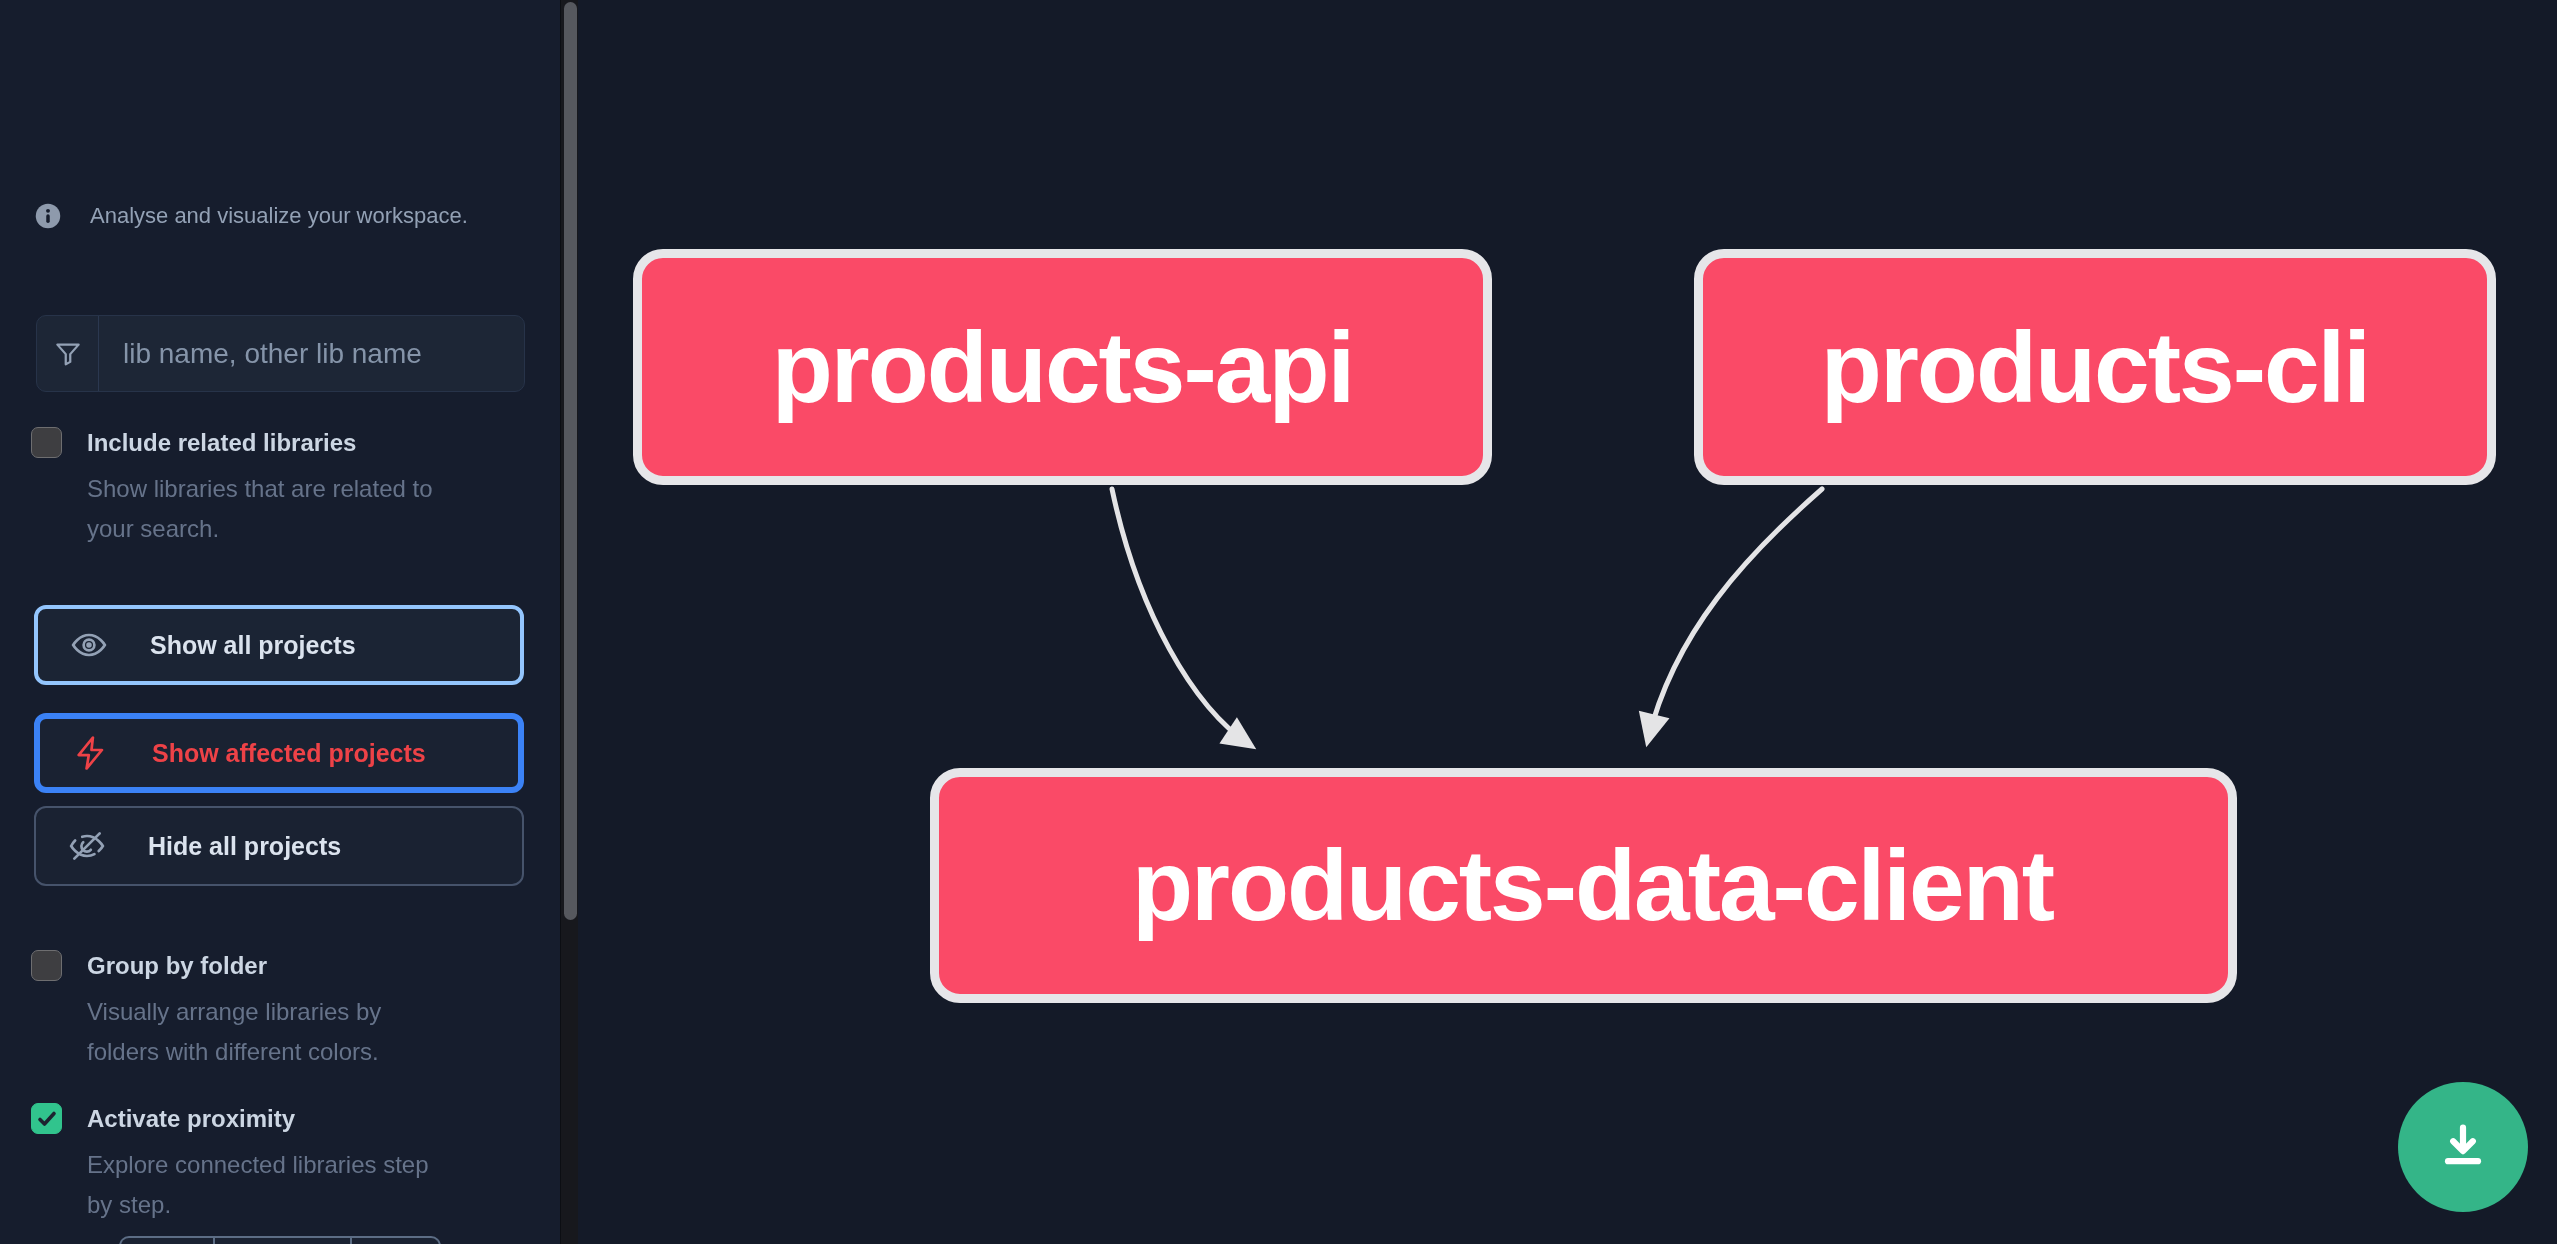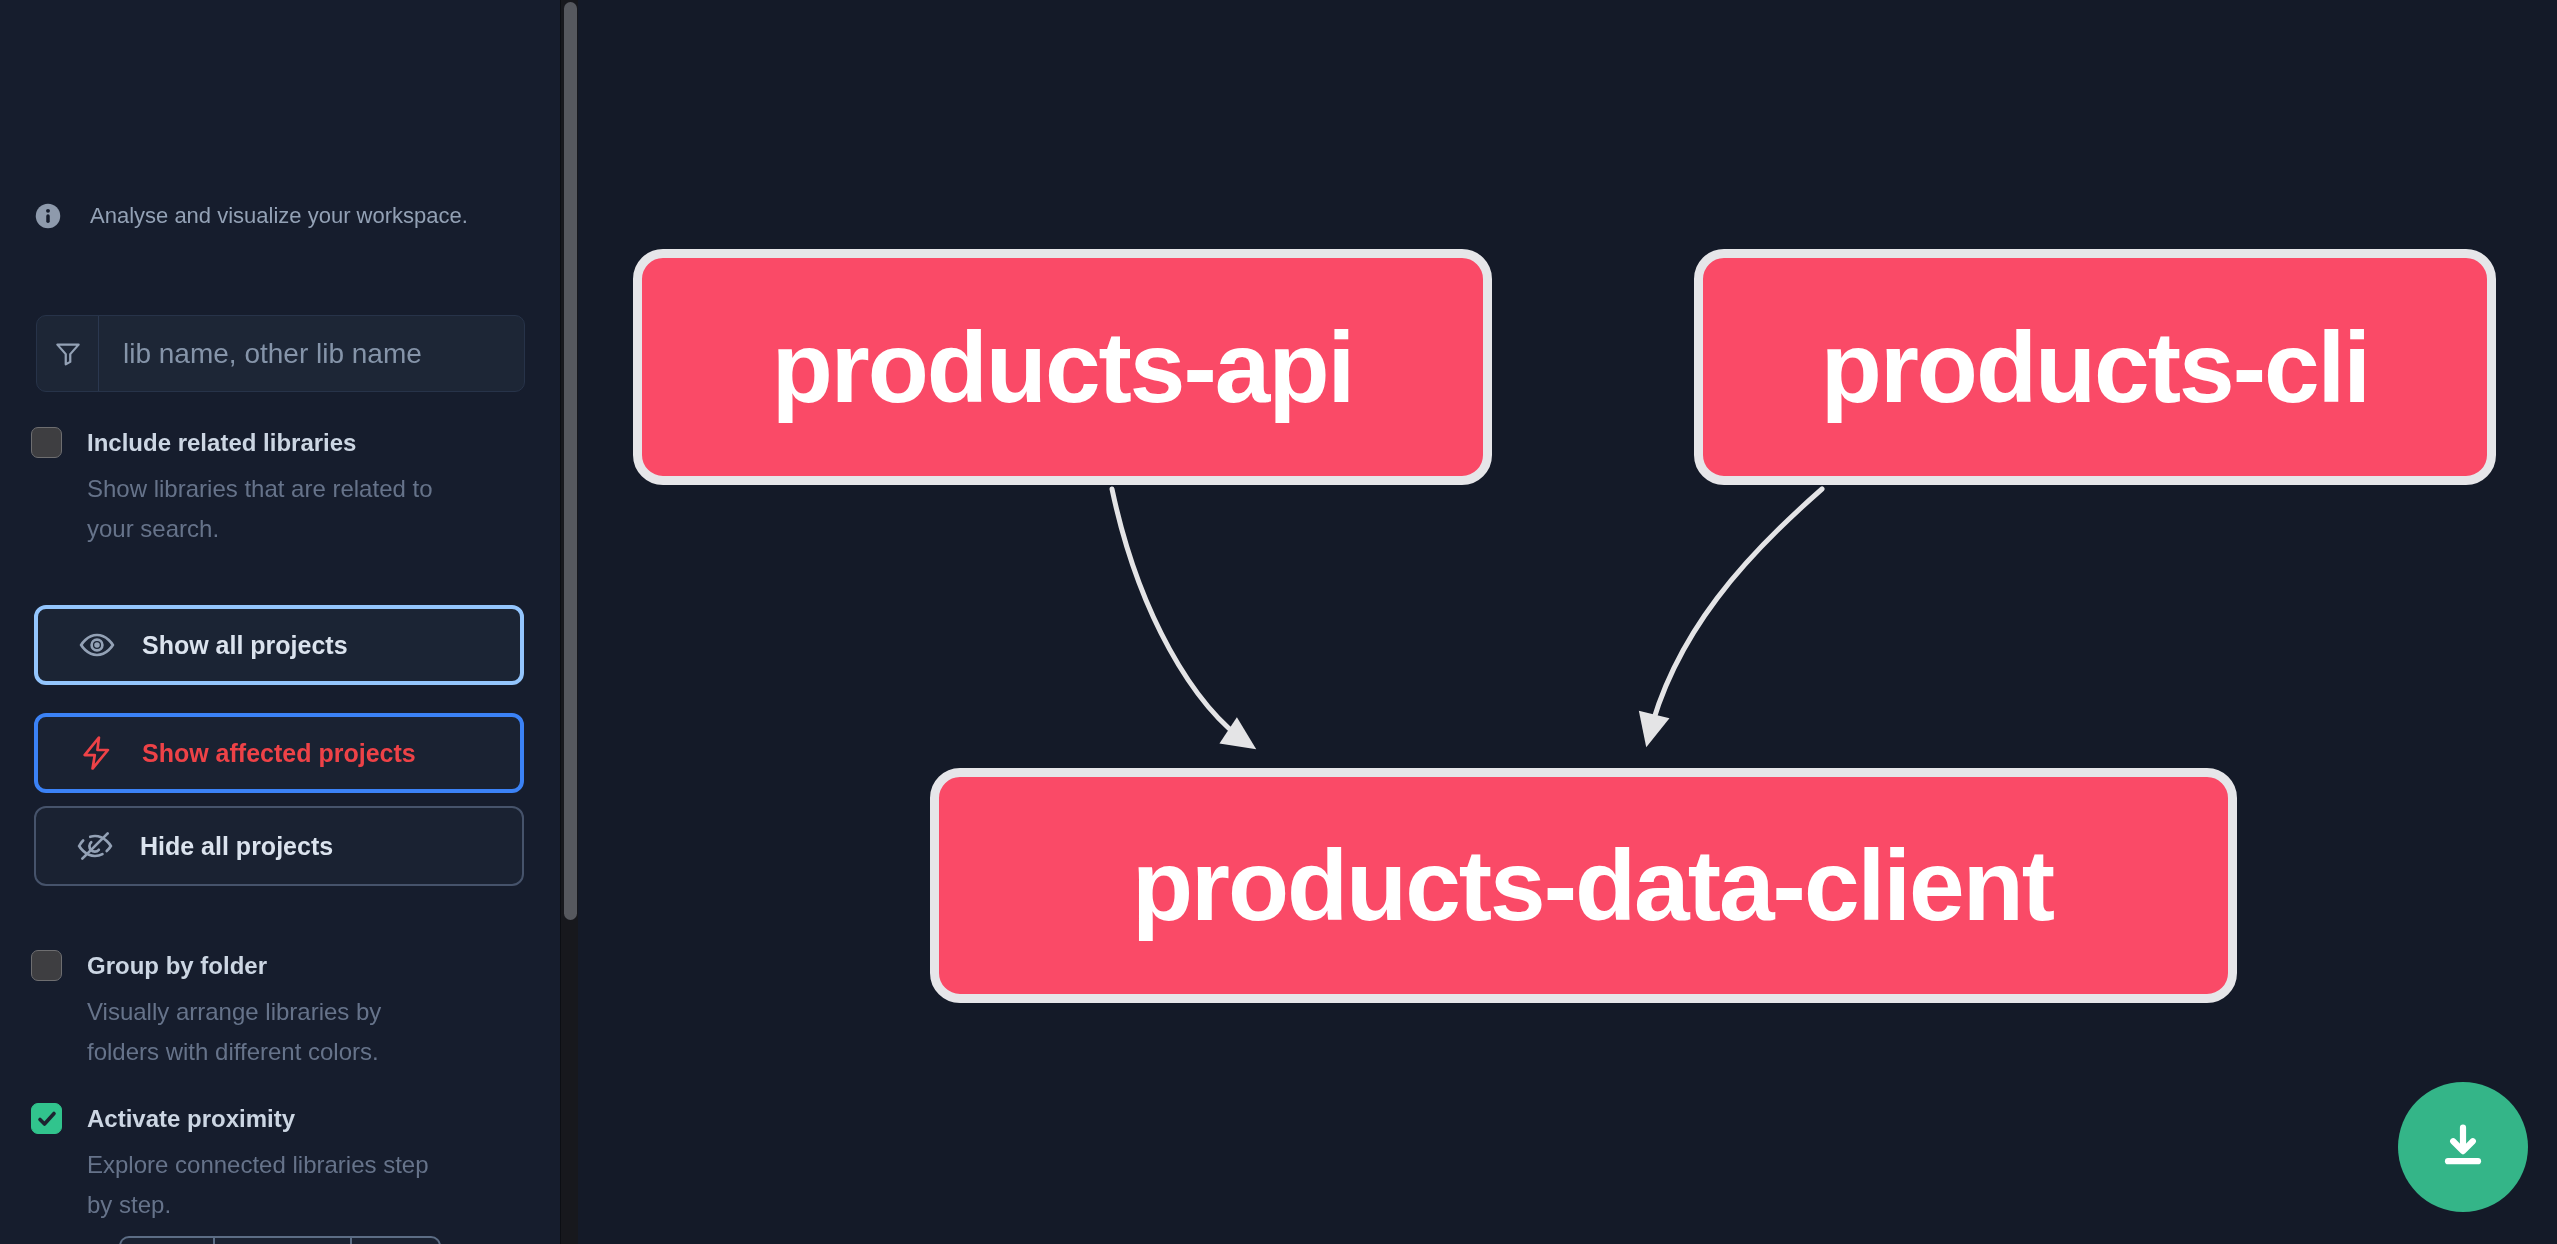--- a/index.html
+++ b/index.html
@@ -64,26 +64,26 @@
   }
   .check-desc {
     position:absolute; left:56px; top:44px;
     color:#66738a; font-size:24px; line-height:40px;
   }
 
   
   .side-btn {
     position:absolute; left:34px; width:490px; height:80px;
     border-radius:12px; background:#1a2232;
-    display:flex; align-items:center; gap:26px; padding-left:40px;
+    display:flex; align-items:center; gap:42px; padding-left:32px;
     cursor:pointer;
   }
   .side-btn .btn-label { font-size:25px; font-weight:700; color:#dbe3ee; }
   .btn-show-all    { border:4px solid #93c5fd; background:#1b2434; }
-  .btn-affected    { border:4px solid #3b82f6; }
+  .btn-affected    { border:6px solid #3b82f6; }
   .btn-affected .btn-label { color:#ee4247; }
   .btn-hide-all    { border:2px solid #46536b; }
   .side-btn svg { width:38px; height:38px; flex:0 0 auto; }
 
   
   .bottom-seg {
     position:absolute; left:119px; top:1236px; width:322px; height:14px;
     border:2px solid #5c6d85; border-bottom:none;
     border-radius:10px 10px 0 0; background:#1a2232;
   }

